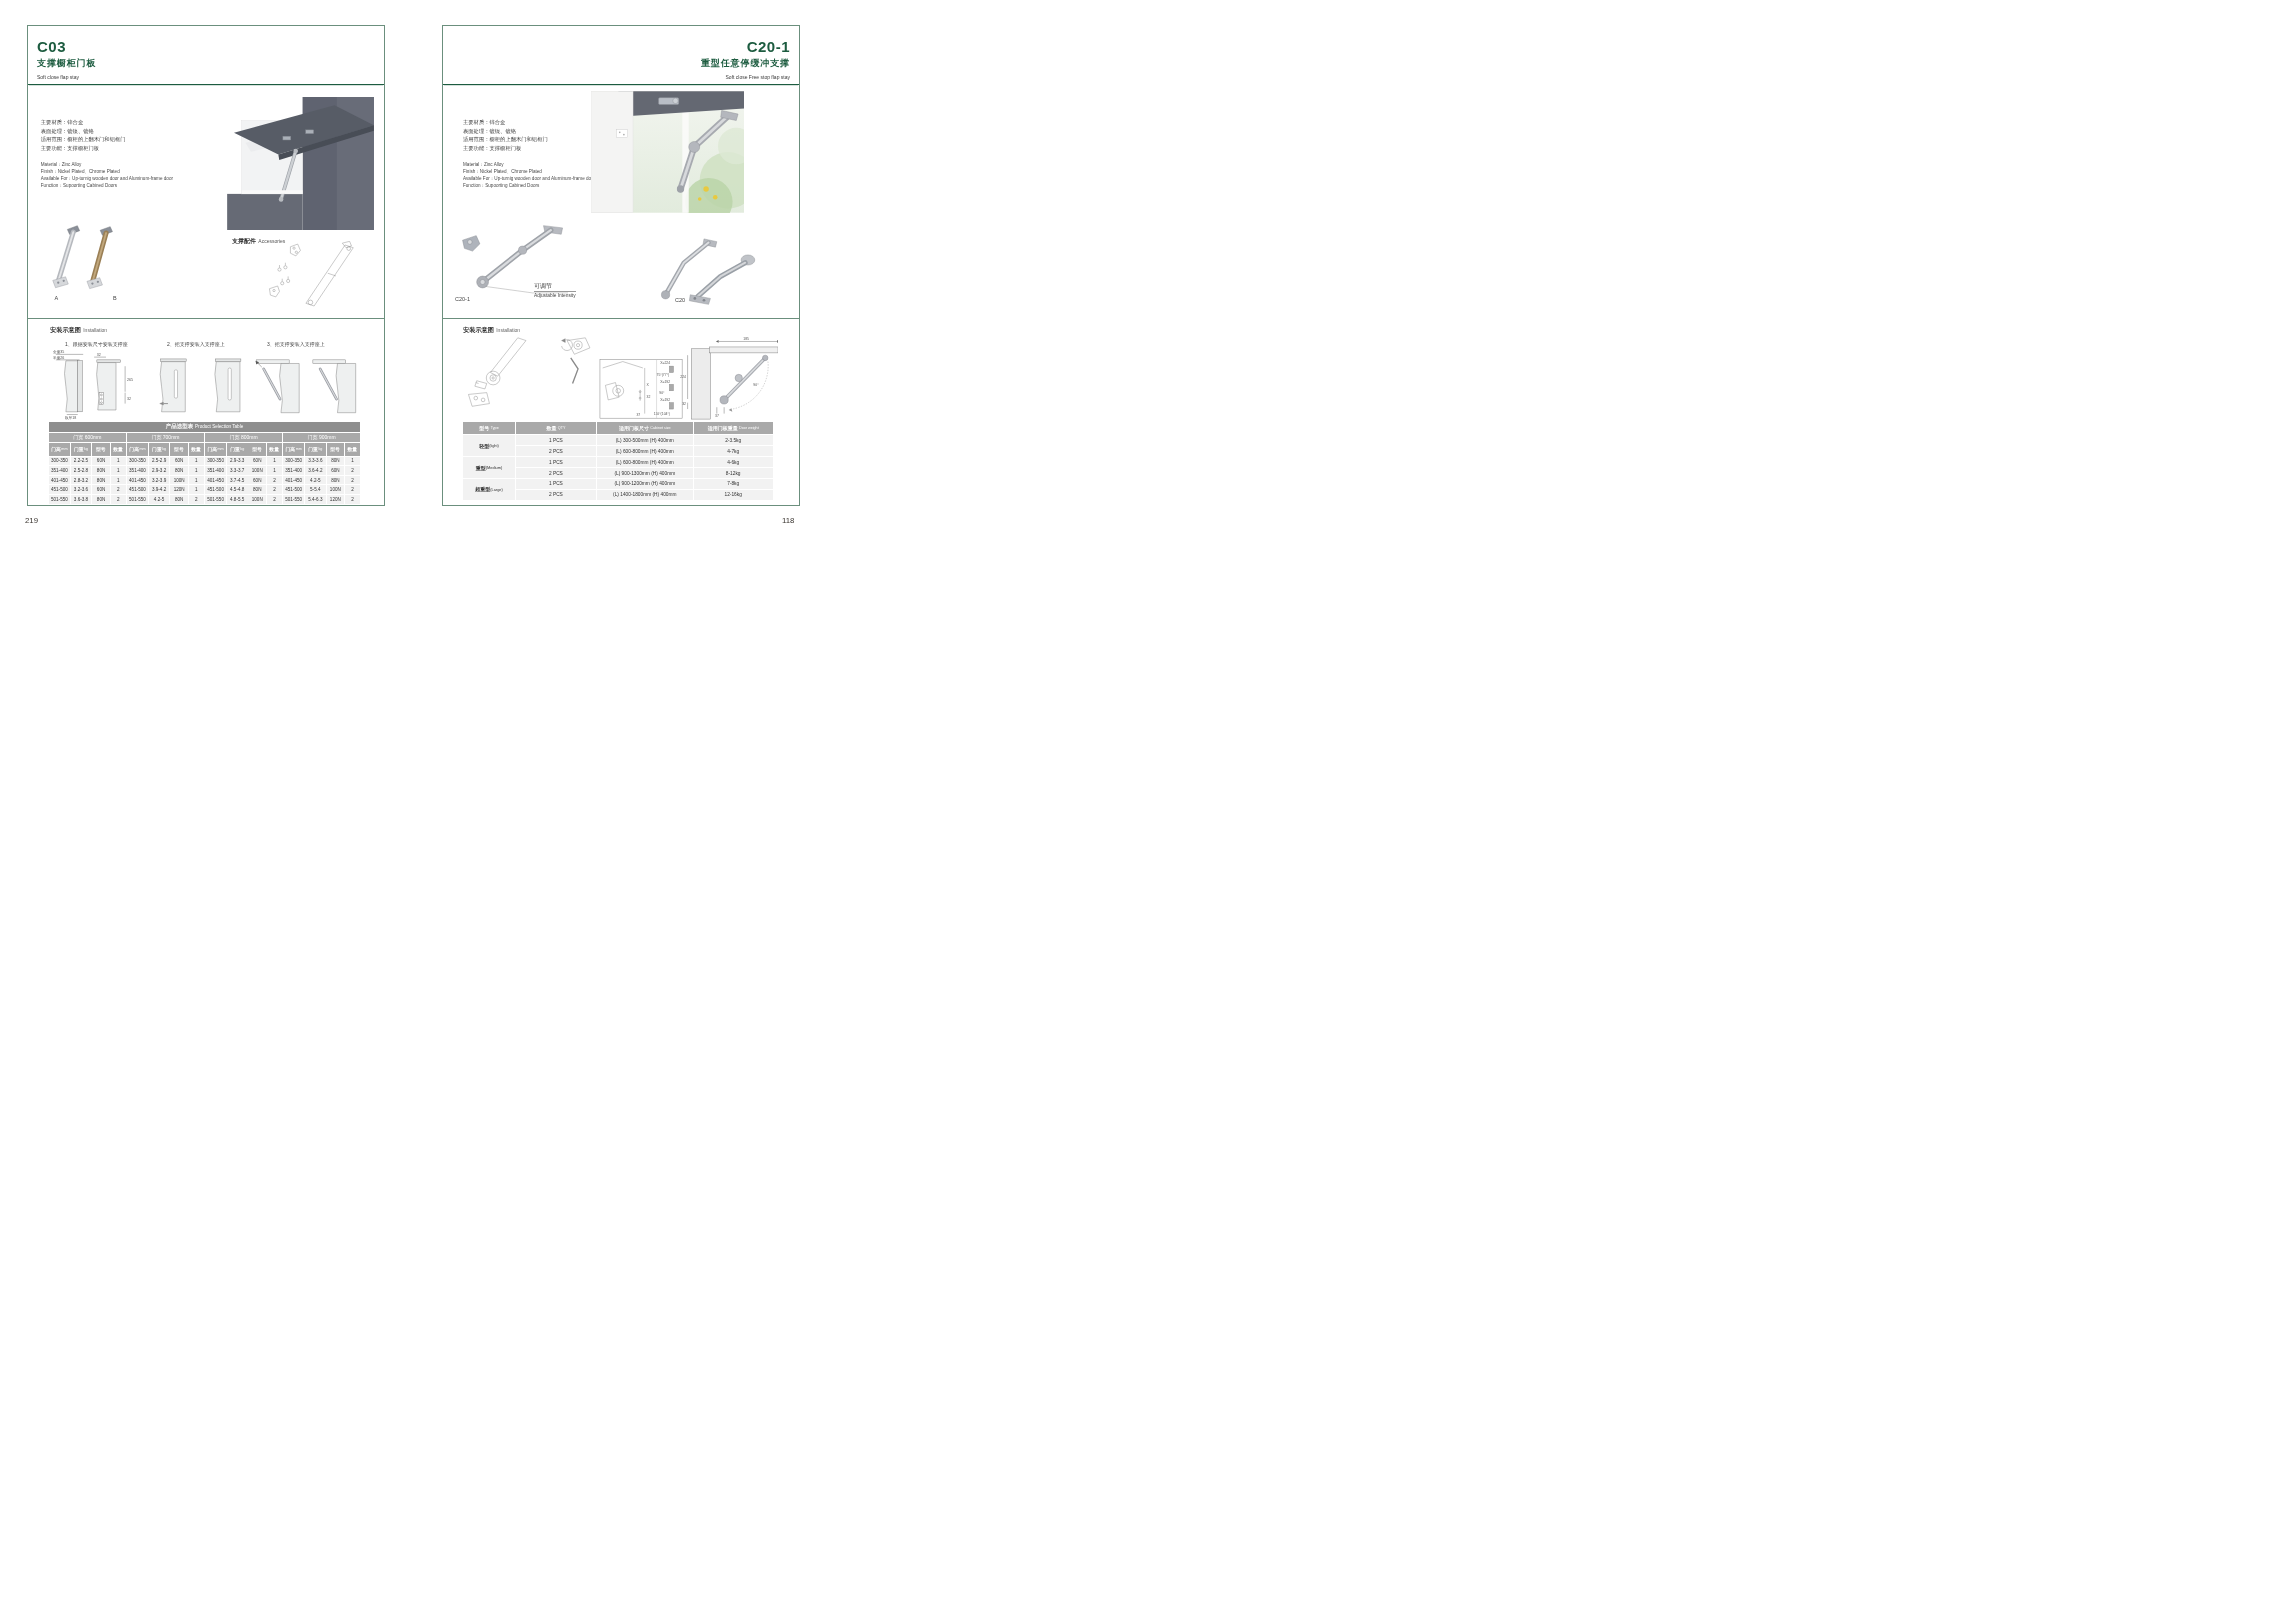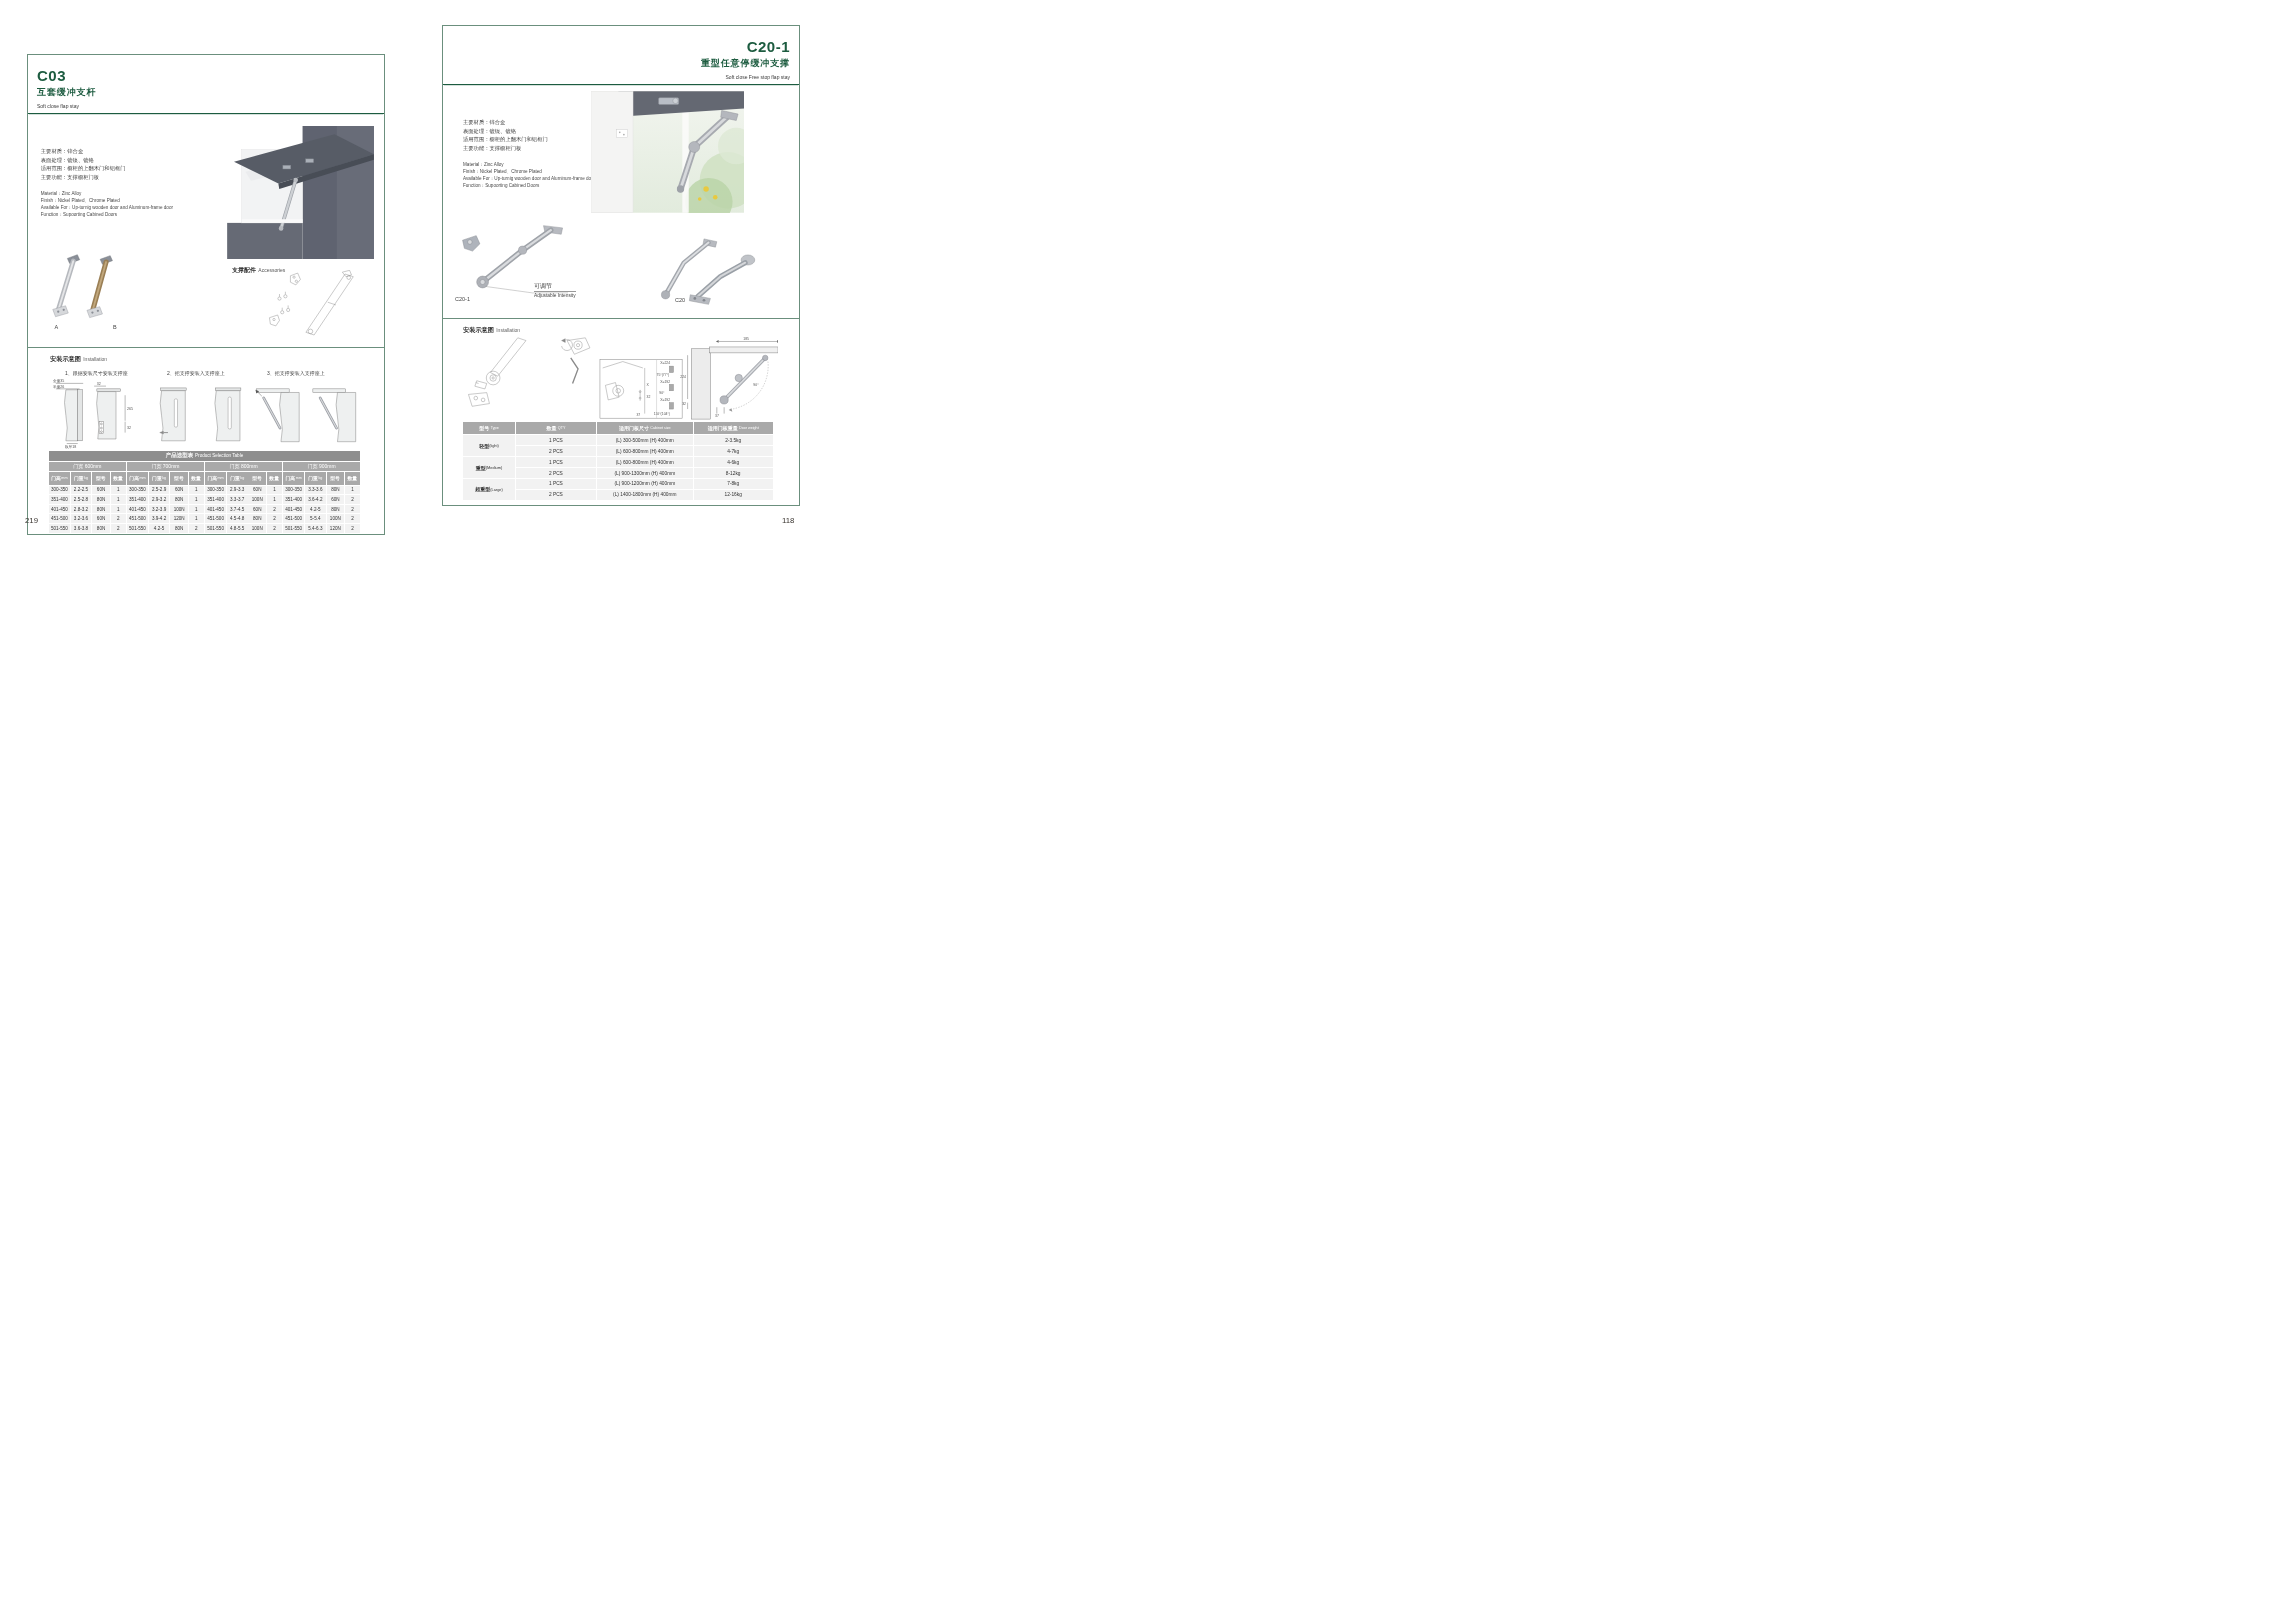--- a/index.html
+++ b/index.html
@@ -1,20 +1,20 @@
 <!DOCTYPE html>
 <html style="font-size:7.3px"><head>
 <meta charset="utf-8">
 <style>
   html,body{margin:0;padding:0;background:#fff;}
   .sheet{position:relative;width:827px;height:539px;background:#fff;
          font-family:"Liberation Sans",sans-serif;color:#3a3a3a;overflow:hidden;}
   .page-box{position:absolute;top:25px;width:356px;height:479px;border:0.5px solid #6b8f7d;
             display:flex;flex-direction:column;background:#fff;}
-  .page-box.left{left:27px;margin-top:29px;}
+  .page-box.left{left:27px;}
   .page-box.right{left:442px;}
   .sec-header{position:relative;height:58px;border-bottom:0.9px solid #1d5c40;
               box-shadow:0 1.4px 0 -0.9px #a9c3b6;flex:0 0 auto;}
   .sec-content{position:relative;height:233px;border-bottom:0.5px solid #6b8f7d;flex:0 0 auto;}
   .sec-install{position:relative;flex:1 1 auto;}
   .brand{position:absolute;top:12.8px;}
   .brand.l{left:9px;text-align:left;}
   .brand.r{right:9px;text-align:right;}
   .code{font-size:15px;font-weight:bold;color:#1d5c40;line-height:1.05;letter-spacing:0.5px;}
   .title-cn{font-size:9px;font-weight:bold;color:#1d5c40;margin-top:2.7px;letter-spacing:0.9px;}
@@ -69,21 +69,21 @@
 </head>
 <body>
 
 <div class="sheet">
 
   <div class="page-box left">
 
     <div class="sec-header">
       <div class="brand l">
         <div class="code">C03</div>
-        <div class="title-cn">互套缓冲支杆</div>
+        <div class="title-cn">支撑橱柜门板</div>
         <div class="subtitle-en">Soft close flap stay</div>
       </div>
     </div>
 
     <div class="sec-content">
       <div class="specs-cn">
         <div>主要材质：锌合金</div>
         <div>表面处理：镀镍、镀铬</div>
         <div>适用范围：橱柜的上翻木门和铝框门</div>
         <div>主要功能：支撑橱柜门板</div>

